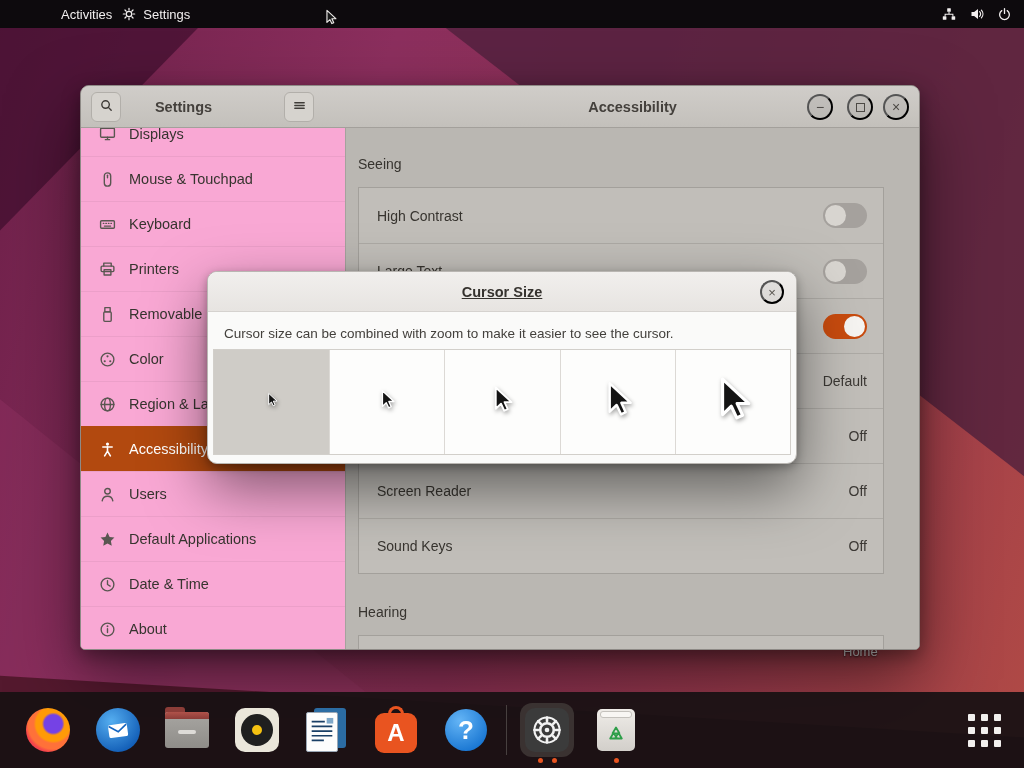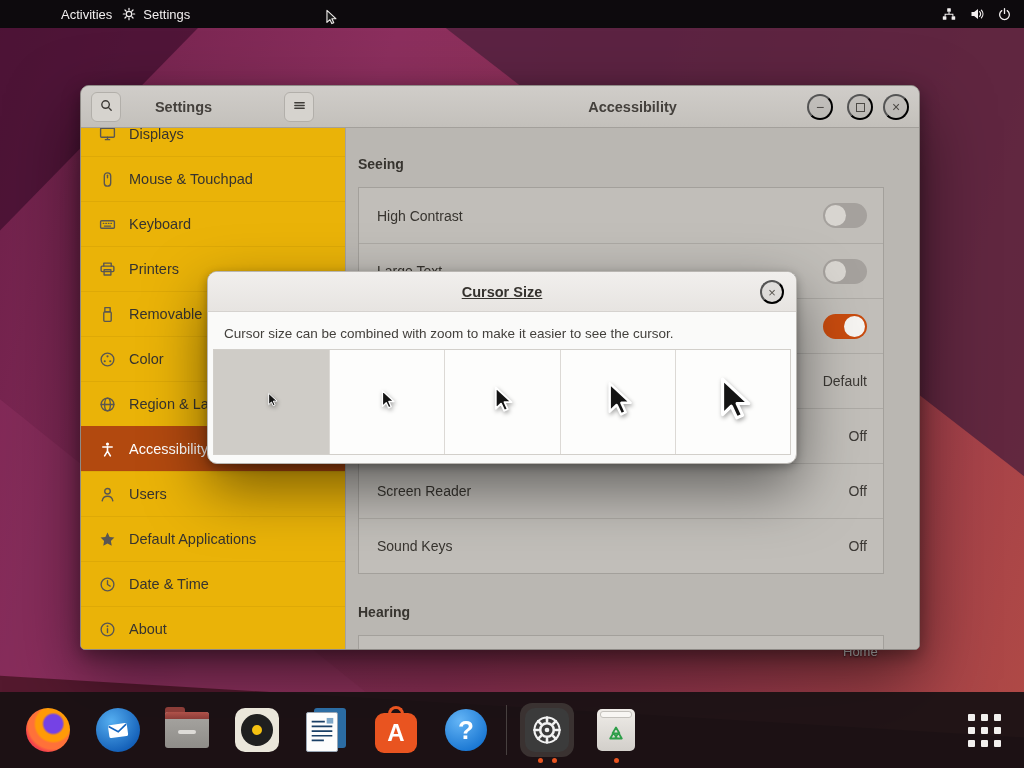--- a/index.html
+++ b/index.html
@@ -45,34 +45,34 @@
   .hb-page-title { position:absolute; inset:0; display:flex; align-items:center;
     justify-content:center; font-weight:bold; font-size:14.5px; color:#44403c; }
   .wc { position:absolute; top:8px; width:26px; height:26px; border-radius:50%;
     background:rgba(0,0,0,.05); color:#4c4945; display:flex; align-items:center;
     justify-content:center; font-size:14px; }
   .wc-min { right:86px; } .wc-max { right:46px; } .wc-close { right:10px; }
   .wc-max i { display:block; width:9px; height:9px; border:1.5px solid #4c4945; }
 
   
   .sidebar { position:absolute; left:0; top:42px; bottom:0; width:265px;
-    background:#eab308; border-right:1px solid #a5a29d; overflow:hidden; }
+    background:#f9a8d4; border-right:1px solid #a5a29d; overflow:hidden; }
   .side-list { margin-top:-17px; }
   .side-item { height:45px; display:flex; align-items:center; gap:13px; padding-left:17px;
     color:#37342f; font-size:14.5px; border-top:1px solid rgba(0,0,0,.05); }
   .side-item:first-child { border-top:none; }
   .side-item .sicon { width:18px; height:18px; color:#5a5651; display:flex;
     align-items:center; justify-content:center; }
   .side-item.selected { background:#b2490f; color:#ffffff; border-top-color:transparent; }
   .side-item.selected .sicon { color:#fff; }
 
   
   .content { position:absolute; left:265px; top:42px; right:0; bottom:0;
     background:#bab7b2; padding:28px 35px 0 12px; overflow:hidden; }
-  .section-title { font-weight:bold; font-size:14px; color:#37342f; height:20px; }
+  .section-title { font-weight:normal; font-size:14px; color:#37342f; height:20px; }
   .card { background:#c1beb9; border:1px solid #a3a09b; margin:11px 0 0 0; }
   .card + .section-title { margin-top:30px; }
   .row { height:55px; display:flex; align-items:center; padding:0 16px 0 18px;
     border-top:1px solid #adaaa5; font-size:14px; color:#37342f; }
   .row:first-child { border-top:none; }
   .rvalue { margin-left:auto; color:#3b3834; }
   .toggle { margin-left:auto; width:44px; height:25px; border-radius:13px; position:relative; }
   .toggle.off { background:#a5a19d; }
   .toggle.on { background:#c84b0e; }
   .knob { position:absolute; top:2px; width:21px; height:21px; border-radius:50%; }

